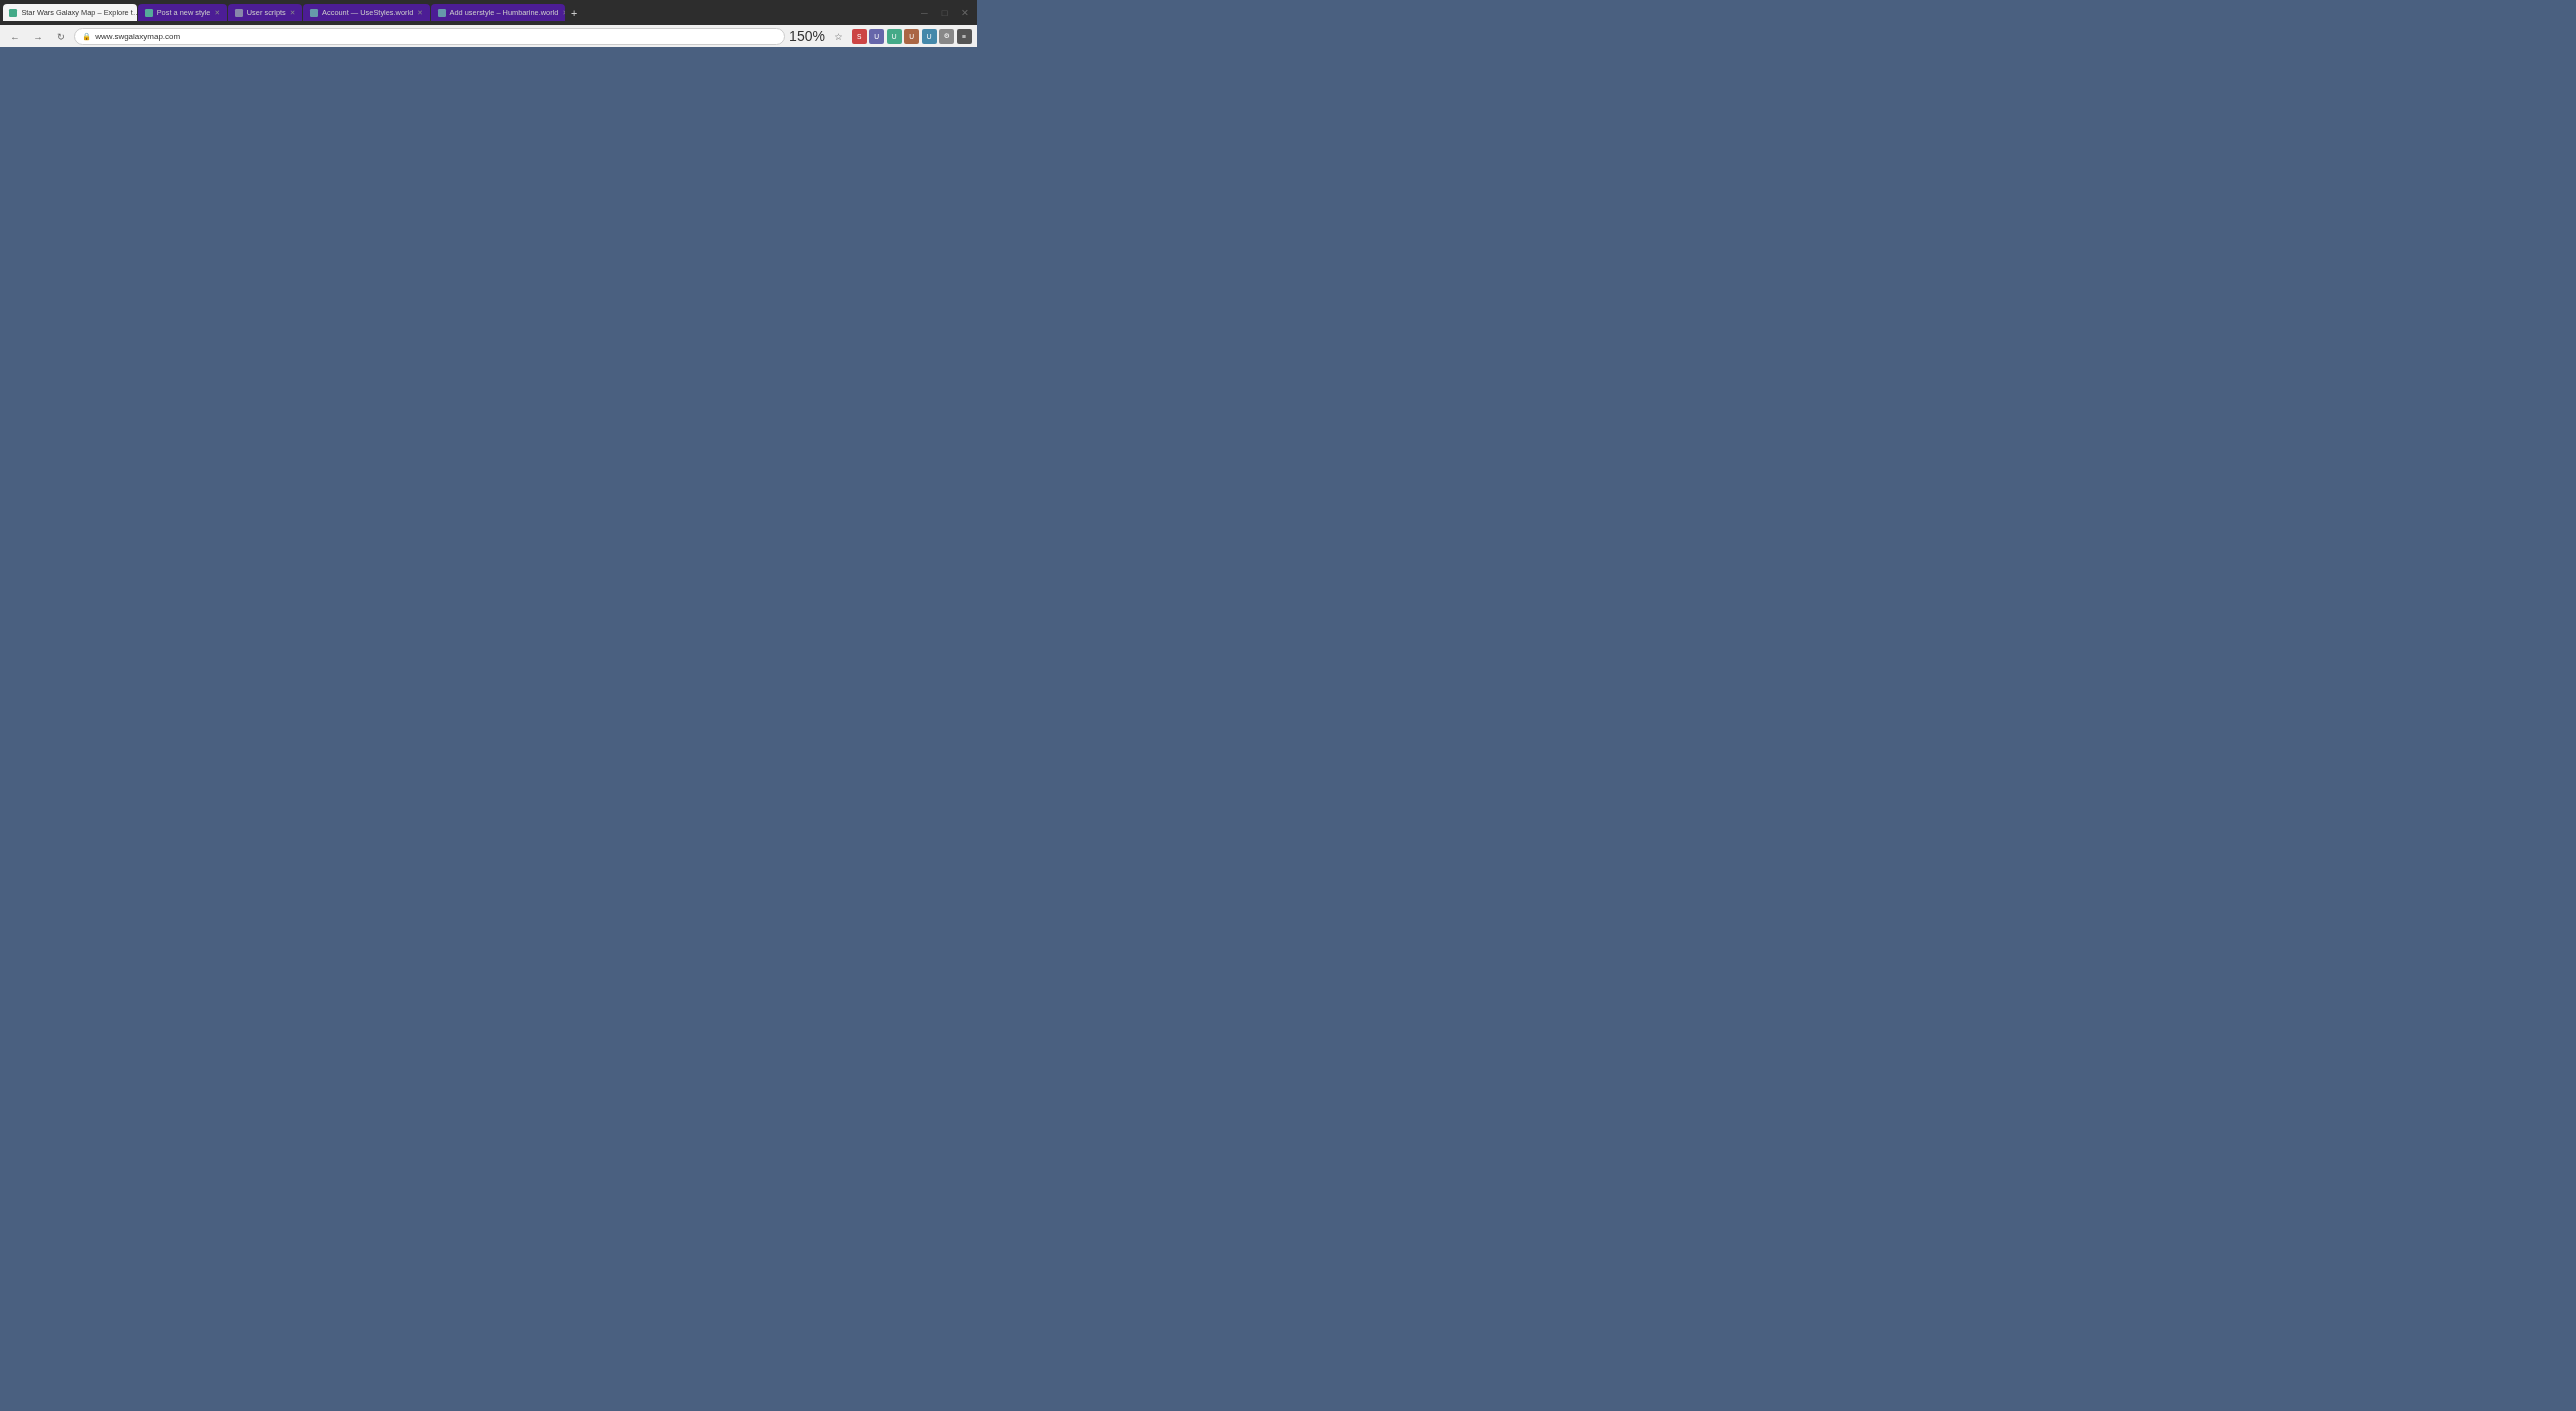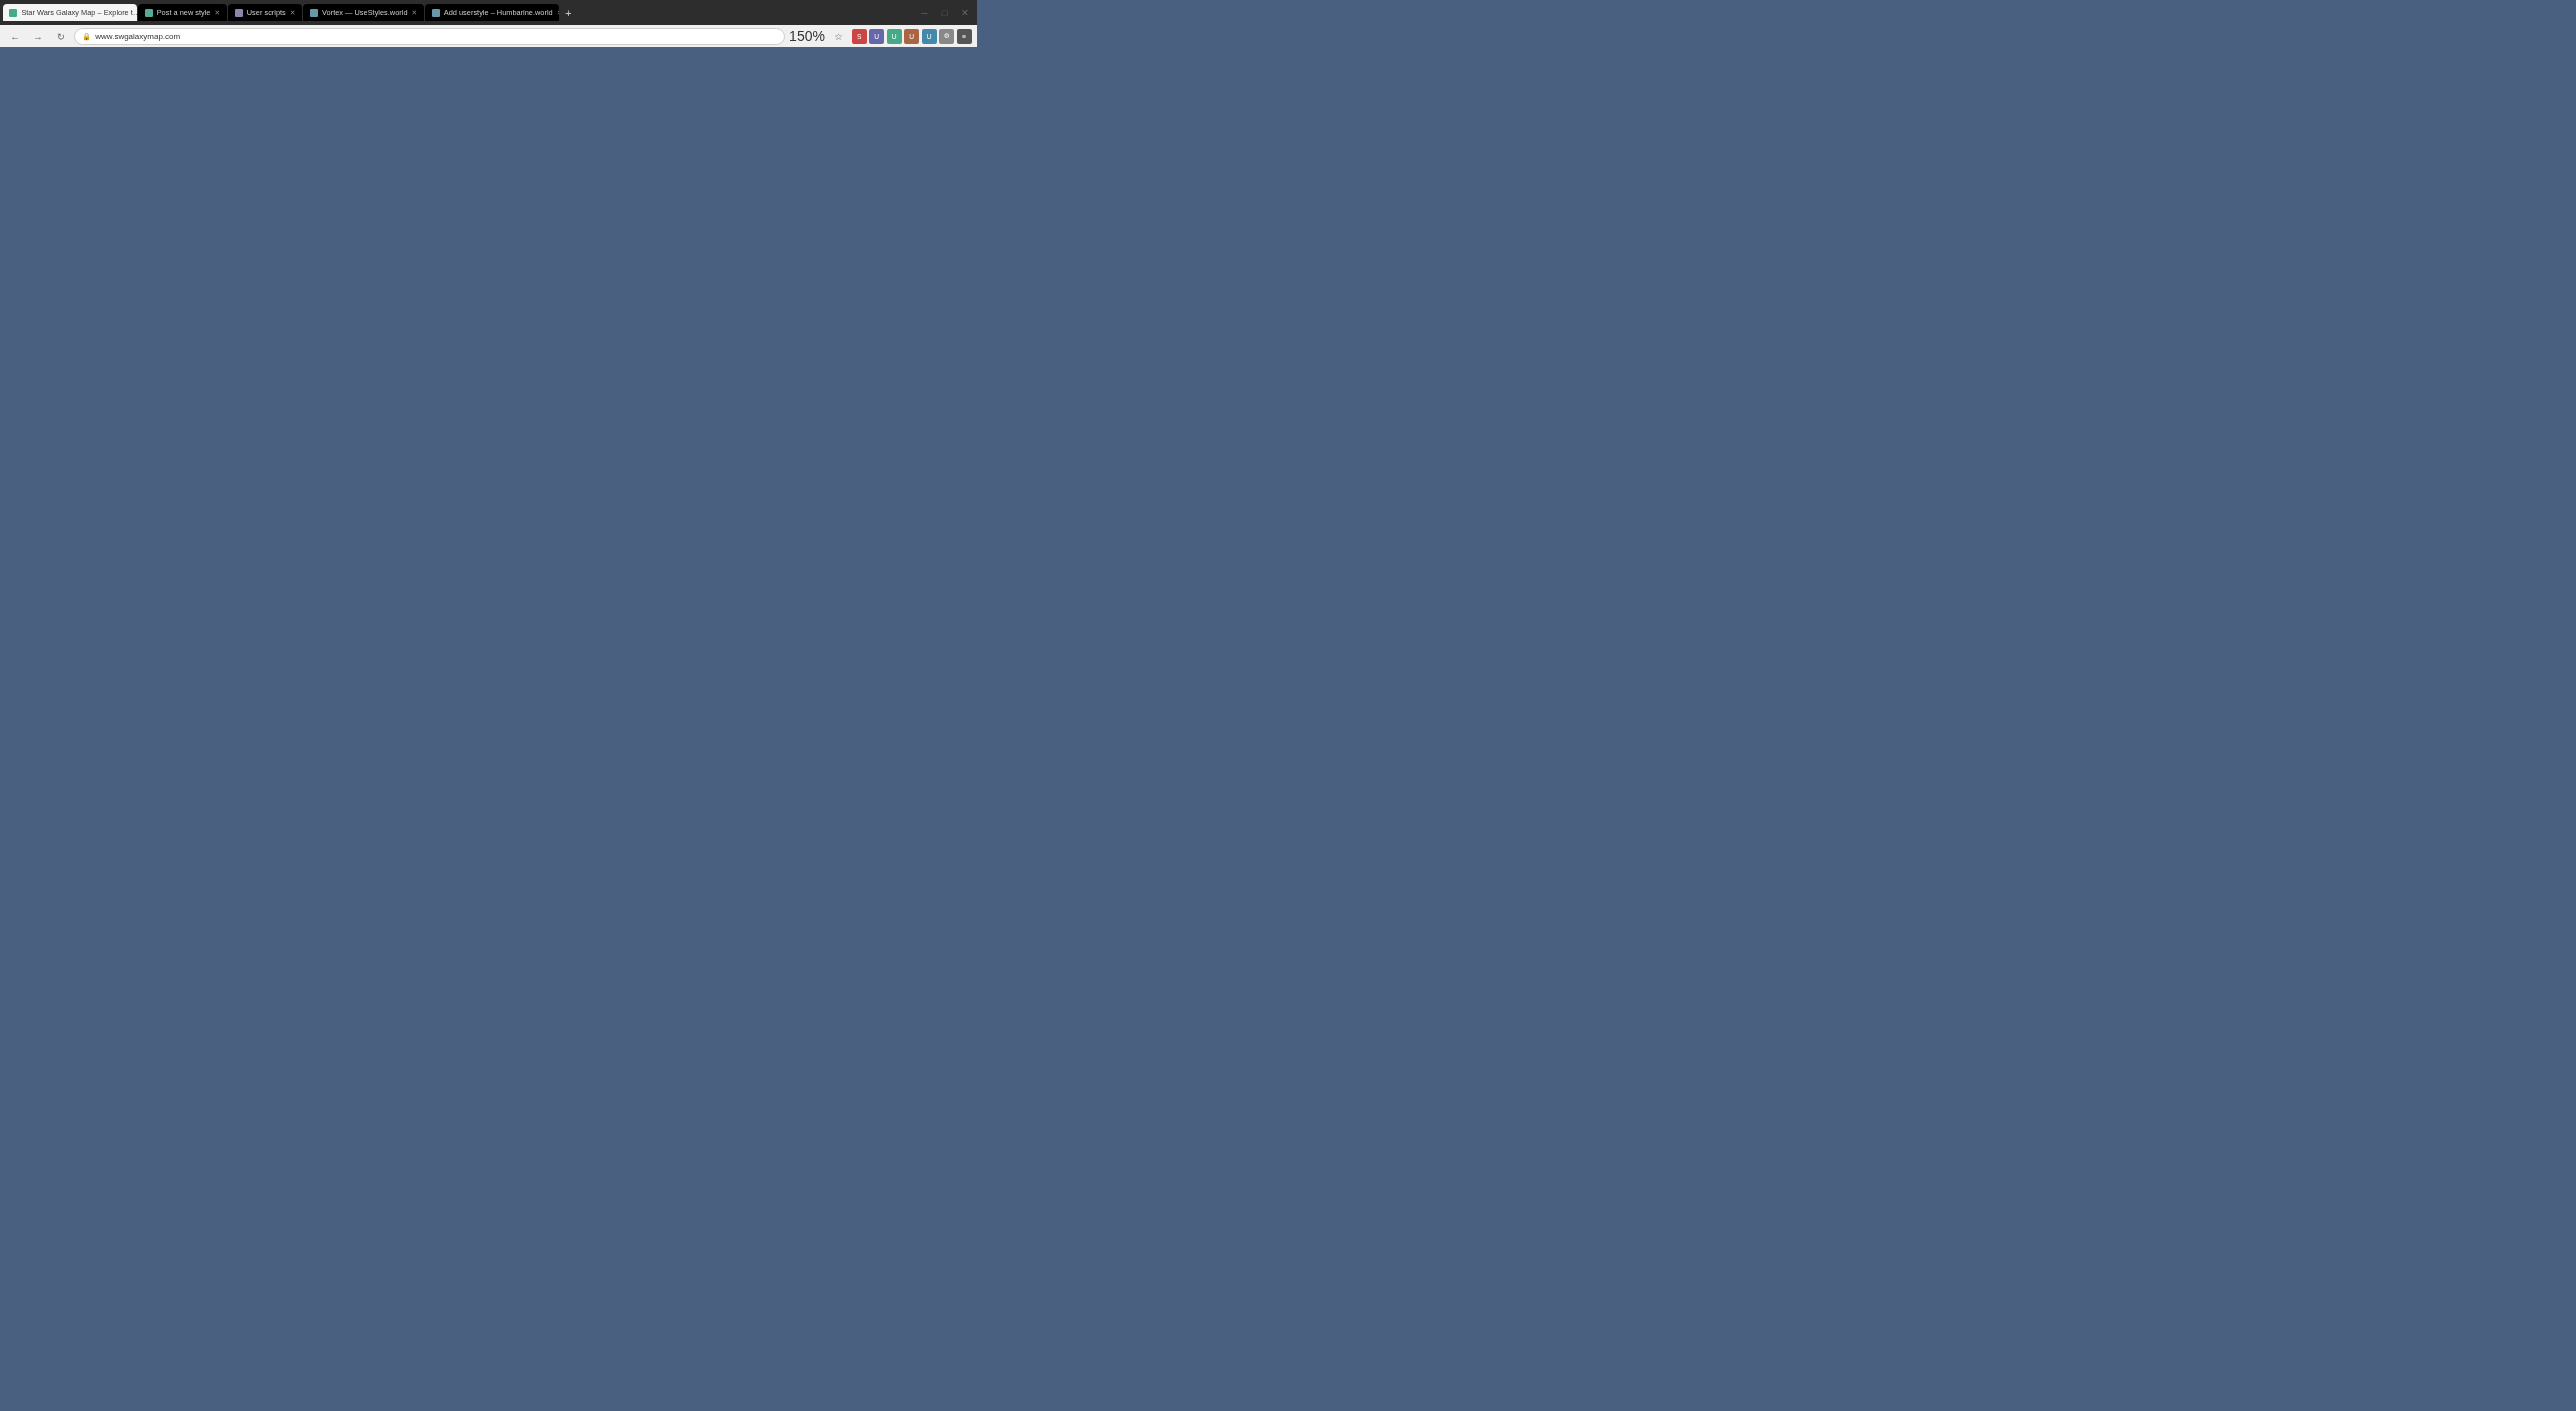--- a/index.html
+++ b/index.html
@@ -18,21 +18,21 @@
       background: #2d2d2d;
       height: 30px;
       padding: 0 2.7px;
       gap: 1.3px;
     }
     .tab {
       display: flex;
       align-items: center;
       height: 17.4px;
       padding: 0 6.7px;
-      background: #000000;
+      background: #4c1d95;
       border-radius: 4px 4px 0 0;
       font-size: 7.4px;
       color: #ccc;
       max-width: 134px;
       overflow: hidden;
       white-space: nowrap;
       text-overflow: ellipsis;
       gap: 4px;
       cursor: pointer;
     }
@@ -155,21 +155,21 @@
         <span>Post a new style</span>
         <span class="tab-close">✕</span>
       </div>
       <div class="tab">
         <div class="tab-favicon" style="background:#88a;"></div>
         <span>User scripts</span>
         <span class="tab-close">✕</span>
       </div>
       <div class="tab">
         <div class="tab-favicon" style="background:#69a;"></div>
-        <span>Vortex — UseStyles.world</span>
+        <span>Account — UseStyles.world</span>
         <span class="tab-close">✕</span>
       </div>
       <div class="tab">
         <div class="tab-favicon" style="background:#69a;"></div>
         <span>Add userstyle – Humbarine.world</span>
         <span class="tab-close">✕</span>
       </div>
       <div class="new-tab-btn">+</div>
       <div style="flex:1"></div>
       <div class="nav-btn">─</div>

